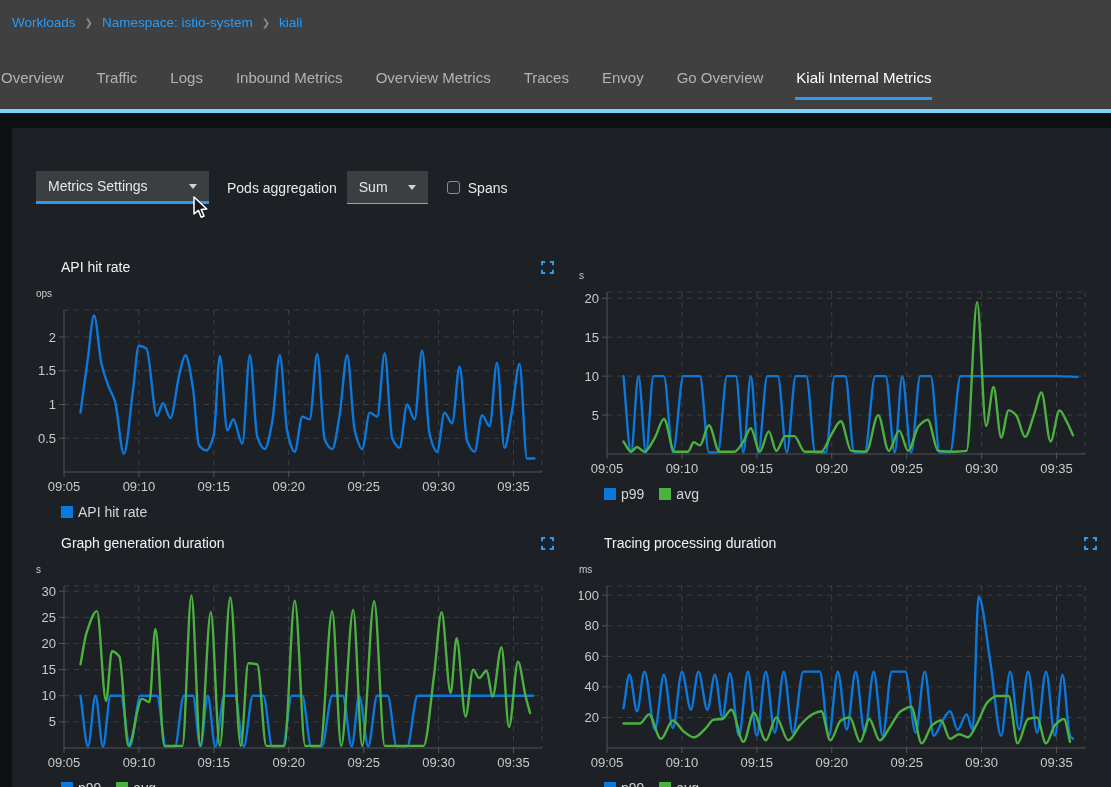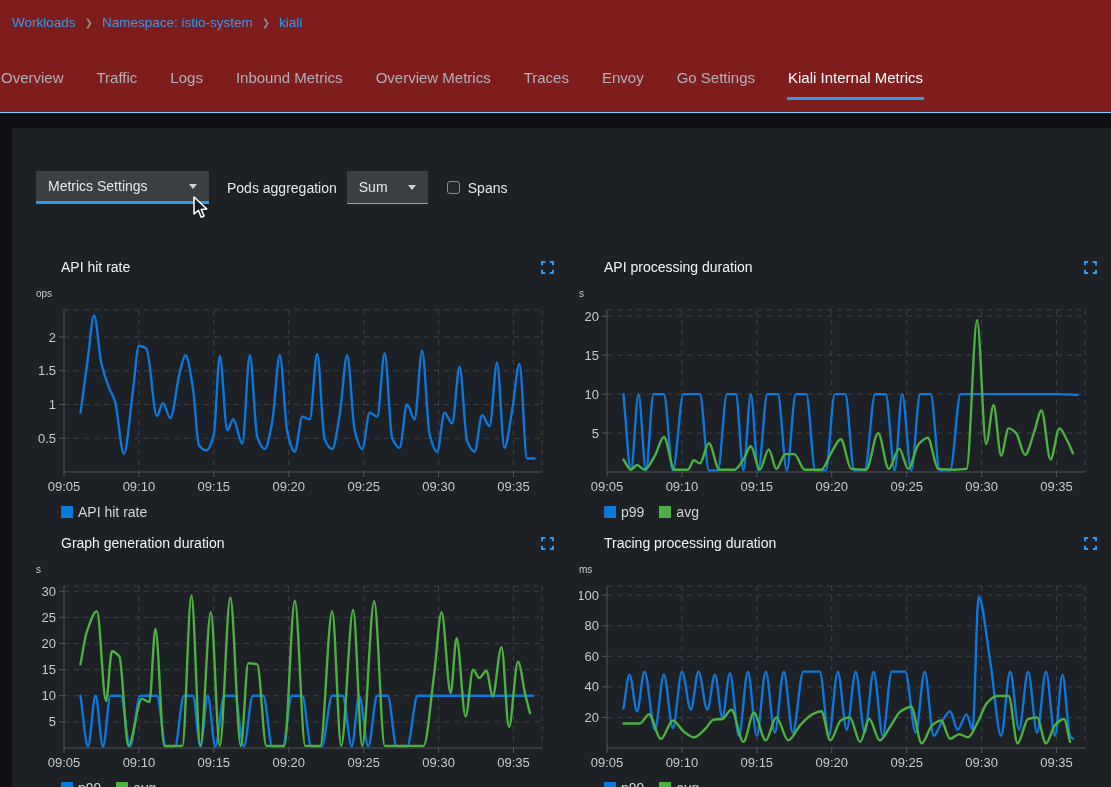--- a/index.html
+++ b/index.html
@@ -1,18 +1,18 @@
 <!DOCTYPE html>
 <html><head>
 <meta charset="utf-8">
 <style>
   * { box-sizing: border-box; margin: 0; padding: 0; }
   html,body { width:1111px; height:787px; overflow:hidden;
     font-family:"Liberation Sans", sans-serif; background:#0e1013; }
-  .header { background:#7f1d1d; height:113px; border-bottom:1px solid #7dd3fc; }
+  .header { background:#404040; height:113px; border-bottom:4px solid #7dd3fc; }
   .breadcrumb { padding:15px 0 0 12px; font-size:13.5px; display:flex; align-items:center; gap:9px; }
   .breadcrumb a { color:#2b9af3; text-decoration:none; cursor:pointer; }
   .crumb-sep { color:#8a8d90; font-size:10px; }
   .tabs { display:flex; gap:31px; margin-top:37px; }
   .tab { font-size:15px; color:#b0b2b5; padding:2px 1px 11px 1px;
     border-bottom:3px solid transparent; cursor:pointer; white-space:nowrap; }
   .tab.active { color:#ffffff; border-bottom-color:#2b9af3; }
   .main { height:674px; background:#0e1013; }
   .card { margin-left:12px; margin-top:15px; height:659px; background:#1d2025;
     padding:43px 0 0 24px; }
@@ -54,21 +54,21 @@
       <a>kiali</a>
     </nav>
   <div class="tabs" id="tabs">
       <div class="tab">Overview</div>
       <div class="tab">Traffic</div>
       <div class="tab">Logs</div>
       <div class="tab">Inbound Metrics</div>
       <div class="tab">Overview Metrics</div>
       <div class="tab">Traces</div>
       <div class="tab">Envoy</div>
-      <div class="tab">Go Settings</div>
+      <div class="tab">Go Overview</div>
       <div class="tab active">Kiali Internal Metrics</div>
     </div>
 </div>
 
 <div class="main">
   <div class="card">
     <div class="toolbar">
       <div class="pf-select select-metrics">
         <span>Metrics Settings</span>
         <span class="caret"></span>
@@ -131,31 +131,21 @@
             <text x="327.68652037617557" y="187" text-anchor="middle">09:25</text>
             <text x="402.6081504702194" y="187" text-anchor="middle">09:30</text>
             <text x="477.5297805642633" y="187" text-anchor="middle">09:35</text>
             <path d="M44.5,108.6C47.0,90.2 49.5,71.2 52.0,53.3C54.0,38.9 56.0,11.4 58.0,11.4C60.5,11.4 63.0,49.4 65.5,60.0C68.0,70.6 70.5,77.1 73.0,83.6C75.0,88.8 76.9,90.8 78.9,97.1C81.9,106.6 84.9,149.8 87.9,149.8C90.9,149.8 93.9,108.8 96.9,87.0C98.9,72.5 100.9,41.8 102.9,41.8C105.4,41.8 107.9,42.9 110.4,44.5C113.9,46.7 117.4,112.0 120.9,112.0C122.9,112.0 124.9,99.1 126.9,99.1C129.4,99.1 131.9,114.0 134.4,114.0C137.4,114.0 140.4,81.4 143.4,70.1C145.4,62.6 147.4,51.2 149.4,51.2C151.9,51.2 154.4,68.5 156.9,83.6C158.9,95.7 160.9,138.2 162.9,141.0C165.4,144.5 167.9,146.4 170.4,146.4C172.8,146.4 175.3,140.1 177.8,130.9C179.8,123.5 181.8,51.9 183.8,51.9C186.3,51.9 188.8,126.2 191.3,126.2C193.3,126.2 195.3,115.3 197.3,115.3C200.3,115.3 203.3,139.7 206.3,139.7C208.8,139.7 211.3,51.2 213.8,51.2C216.3,51.2 218.8,125.8 221.3,132.9C223.8,140.0 226.3,145.1 228.8,145.1C231.3,145.1 233.8,130.4 236.3,117.4C238.8,104.4 241.3,51.2 243.8,51.2C246.3,51.2 248.8,116.8 251.3,127.5C253.8,138.2 256.3,147.8 258.8,147.8C261.3,147.8 263.8,112.7 266.3,112.7C268.7,112.7 271.2,115.3 273.7,115.3C276.2,115.3 278.7,49.9 281.2,49.9C283.7,49.9 286.2,129.9 288.7,135.6C291.2,141.3 293.7,145.1 296.2,145.1C298.7,145.1 301.2,125.2 303.7,110.6C306.2,96.1 308.7,51.2 311.2,51.2C313.7,51.2 316.2,116.1 318.7,126.2C321.2,136.2 323.7,145.1 326.2,145.1C328.7,145.1 331.2,108.6 333.7,108.6C336.2,108.6 338.7,112.7 341.2,112.7C343.7,112.7 346.2,49.2 348.7,49.2C351.2,49.2 353.7,128.6 356.2,134.3C358.7,139.9 361.2,143.7 363.6,143.7C366.1,143.7 368.6,100.5 371.1,100.5C373.6,100.5 376.1,115.3 378.6,115.3C381.1,115.3 383.6,46.5 386.1,46.5C388.6,46.5 391.1,120.5 393.6,130.2C396.1,139.9 398.6,147.8 401.1,147.8C403.6,147.8 406.1,108.6 408.6,108.6C411.1,108.6 413.6,119.4 416.1,119.4C418.6,119.4 421.1,62.7 423.6,62.7C426.1,62.7 428.6,130.7 431.1,136.9C433.6,143.2 436.1,147.8 438.6,147.8C441.1,147.8 443.6,111.3 446.1,111.3C448.6,111.3 451.1,122.1 453.6,122.1C456.1,122.1 458.5,58.6 461.0,58.6C463.5,58.6 466.0,143.7 468.5,143.7C471.0,143.7 473.5,121.0 476.0,107.3C478.5,93.5 481.0,60.0 483.5,60.0C486.0,60.0 488.5,154.5 491.0,154.5C493.5,154.5 496.0,154.5 498.5,154.5" fill="none" stroke="#0b79dc" stroke-width="2.4" stroke-linecap="round"></path>
           </svg><div class="legend">
             <span class="legend-item">
               <span class="legend-swatch" style="background: rgb(11, 121, 220);"></span>
               <span class="legend-label">API hit rate</span>
             </span>
           </div></div>
-        <div class="chart-cell"><div class="chart-head">
-            <span class="chart-title">API processing duration</span>
-            <span class="expand-icon">
-              <svg width="13" height="13" viewBox="0 0 13 13">
-                <path d="M1,4.2 L1,1 L4.2,1" fill="none" stroke="#2b9af3" stroke-width="2"></path>
-                <path d="M8.8,1 L12,1 L12,4.2" fill="none" stroke="#2b9af3" stroke-width="2"></path>
-                <path d="M12,8.8 L12,12 L8.8,12" fill="none" stroke="#2b9af3" stroke-width="2"></path>
-                <path d="M4.2,12 L1,12 L1,8.8" fill="none" stroke="#2b9af3" stroke-width="2"></path>
-              </svg>
-            </span>
-          </div><div class="chart-unit">s</div><svg class="plot" width="532" height="192" viewBox="0 0 532 192">
+        <div class="chart-cell"><div class="chart-unit">s</div><svg class="plot" width="532" height="192" viewBox="0 0 532 192">
             <line x1="28" y1="129.05769230769232" x2="506" y2="129.05769230769232" stroke="rgba(255,255,255,0.14)" stroke-dasharray="5,5"></line>
             <line x1="28" y1="90.11538461538463" x2="506" y2="90.11538461538463" stroke="rgba(255,255,255,0.14)" stroke-dasharray="5,5"></line>
             <line x1="28" y1="51.17307692307692" x2="506" y2="51.17307692307692" stroke="rgba(255,255,255,0.14)" stroke-dasharray="5,5"></line>
             <line x1="28" y1="12.230769230769255" x2="506" y2="12.230769230769255" stroke="rgba(255,255,255,0.14)" stroke-dasharray="5,5"></line>
             <line x1="28" y1="6" x2="506" y2="6" stroke="rgba(255,255,255,0.14)" stroke-dasharray="5,5"></line>
             <line x1="102.92163009404389" y1="6" x2="102.92163009404389" y2="168" stroke="rgba(255,255,255,0.14)" stroke-dasharray="5,5"></line>
             <line x1="177.84326018808778" y1="6" x2="177.84326018808778" y2="168" stroke="rgba(255,255,255,0.14)" stroke-dasharray="5,5"></line>
             <line x1="252.76489028213166" y1="6" x2="252.76489028213166" y2="168" stroke="rgba(255,255,255,0.14)" stroke-dasharray="5,5"></line>
             <line x1="327.68652037617557" y1="6" x2="327.68652037617557" y2="168" stroke="rgba(255,255,255,0.14)" stroke-dasharray="5,5"></line>
             <line x1="402.6081504702194" y1="6" x2="402.6081504702194" y2="168" stroke="rgba(255,255,255,0.14)" stroke-dasharray="5,5"></line>

